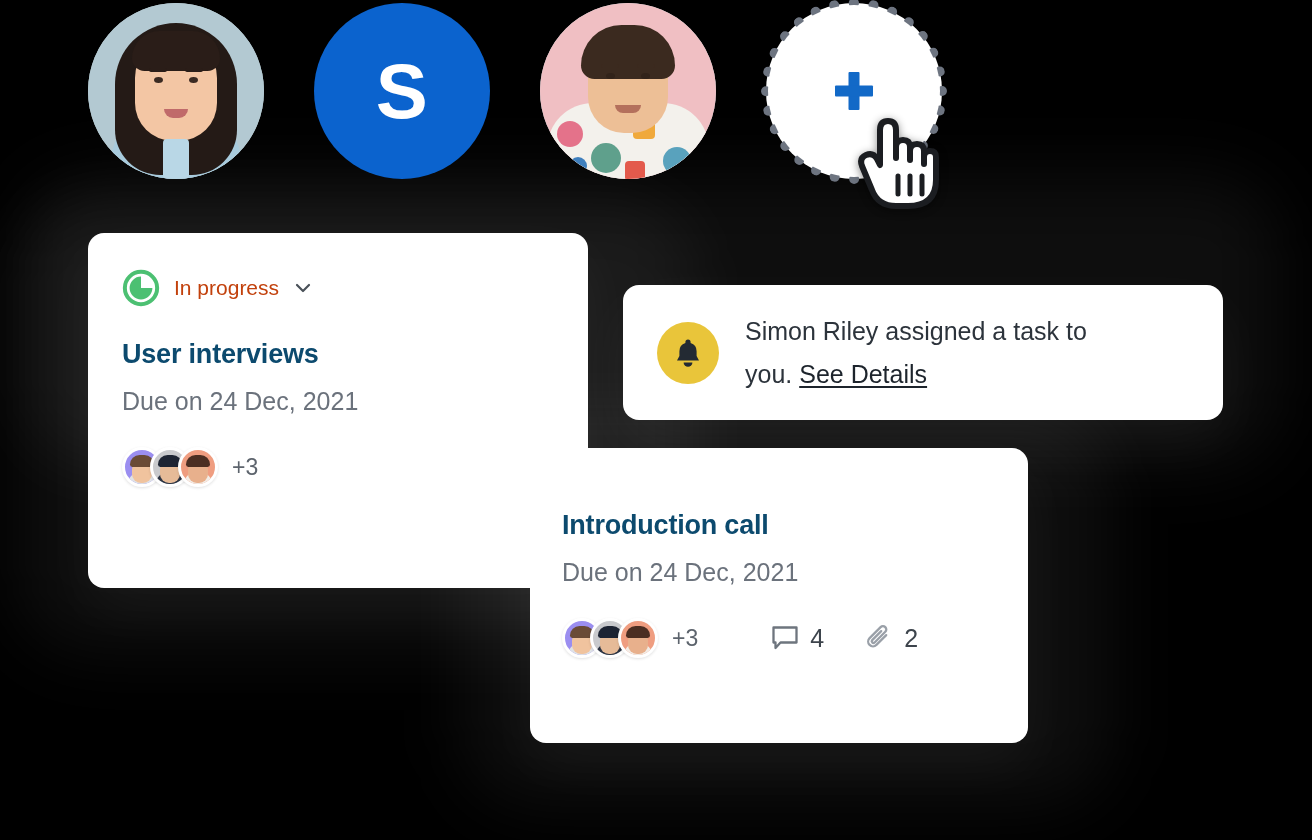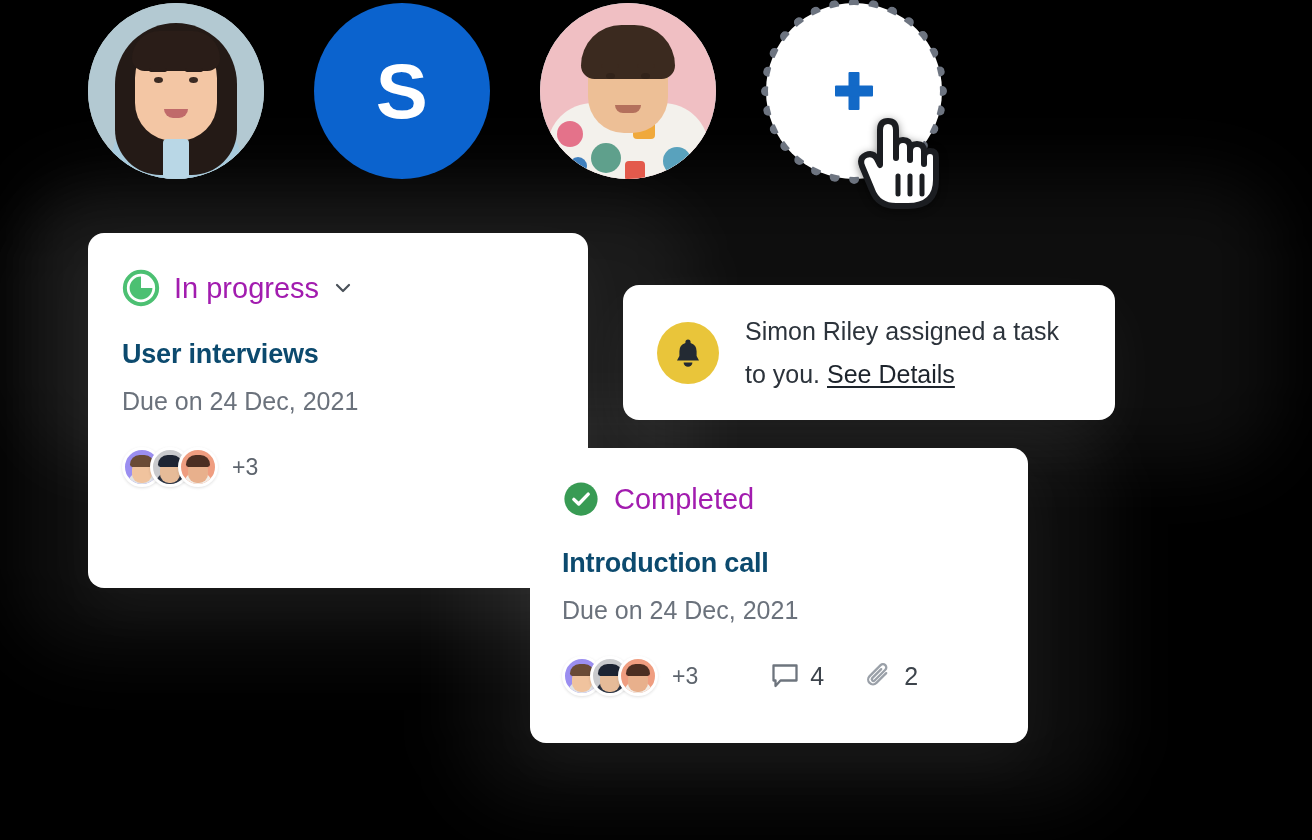--- a/index.html
+++ b/index.html
@@ -63,25 +63,25 @@
   .a4 .plus:before,.a4 .plus:after{content:"";position:absolute;background:#1269c7;border-radius:1px;}
   .a4 .plus:before{left:50%;top:4px;transform:translateX(-50%);width:11px;height:38px;}
   .a4 .plus:after{top:50%;left:4px;transform:translateY(-50%);height:11px;width:38px;}
   .cursor-hand{position:absolute;left:856px;top:118px;z-index:9;
      filter:drop-shadow(0 2px 4px rgba(0,0,0,.45));}
 
   
   .card{position:absolute;background:#fff;border-radius:16px;
         box-shadow:0 22px 60px rgba(255,255,255,.05);}
   #card-task-1{left:88px;top:233px;width:500px;height:355px;z-index:3;}
-  #card-notification{left:623px;top:285px;width:492px;height:135px;z-index:4;}
+  #card-notification{left:623px;top:285px;width:600px;height:135px;z-index:4;}
   #card-task-2{left:530px;top:448px;width:498px;height:295px;z-index:5;}
 
   .status-row{display:flex;align-items:center;gap:14px;}
-  .status-label{font-size:29px;color:#a21caf;}
+  .status-label{font-size:21px;color:#c2410c;}
   .chev{width:20px;height:20px;flex:0 0 auto;}
 
   .ic-progress{width:38px;height:38px;flex:0 0 auto;}
   .ic-done{width:38px;height:38px;flex:0 0 auto;}
 
   .card-title{font-size:27px;font-weight:700;color:#0c4a6e;letter-spacing:-.2px;}
   .card-due{font-size:25px;color:#6b727c;}
 
   .tags{display:flex;gap:8px;}
   .tag{background:#e9ebee;color:#474e57;border-radius:8px;font-size:21px;
@@ -225,27 +225,20 @@
       <div class="notif-text">
         <span>Simon Riley assigned a task to you.</span>
         <a href="#" class="notif-link">See Details</a>
       </div>
     </div>
   </div>
 
   <div class="card" id="card-task-2">
     <div style="padding:32px 32px 0 32px;">
 
-      <div class="status-row">
-        <svg class="ic-done" viewBox="0 0 40 40">
-          <circle cx="20" cy="20" r="17.5" fill="#389B54"></circle>
-          <path d="M12.5 20.4 L17.6 25.3 L27.6 14.9" fill="none" stroke="#fff" stroke-width="3.6" stroke-linecap="round" stroke-linejoin="round"></path>
-        </svg>
-        <span class="status-label">Completed</span>
-      </div>
 
       <div class="card-title" style="margin-top:30px;">Introduction call</div>
       <div class="card-due" style="margin-top:17px;">Due on 24 Dec, 2021</div>
 
       <div class="meta-row" style="margin-top:31px;">
         <div class="stack">
           <div class="s-av s1">
               <span class="sb"></span>
               <span class="sf"></span>
               <span class="sh"></span>

